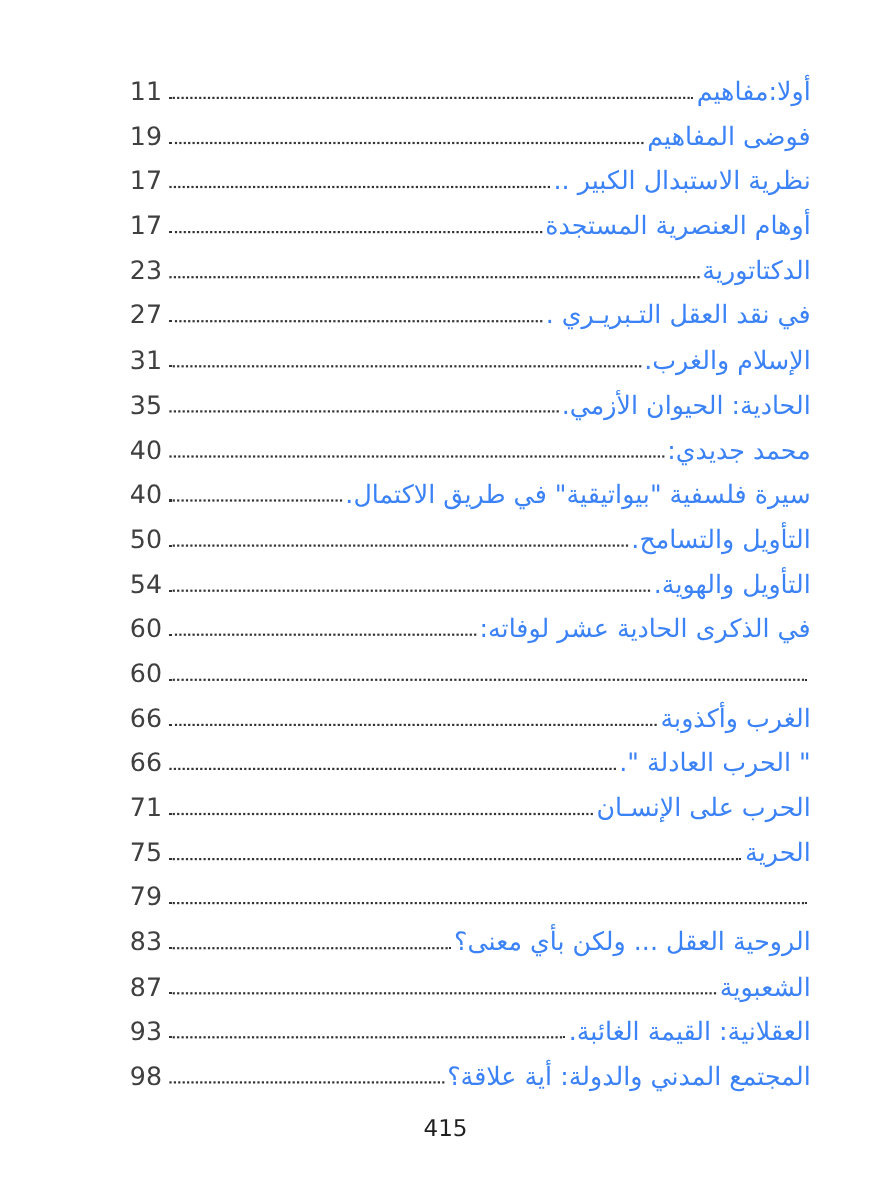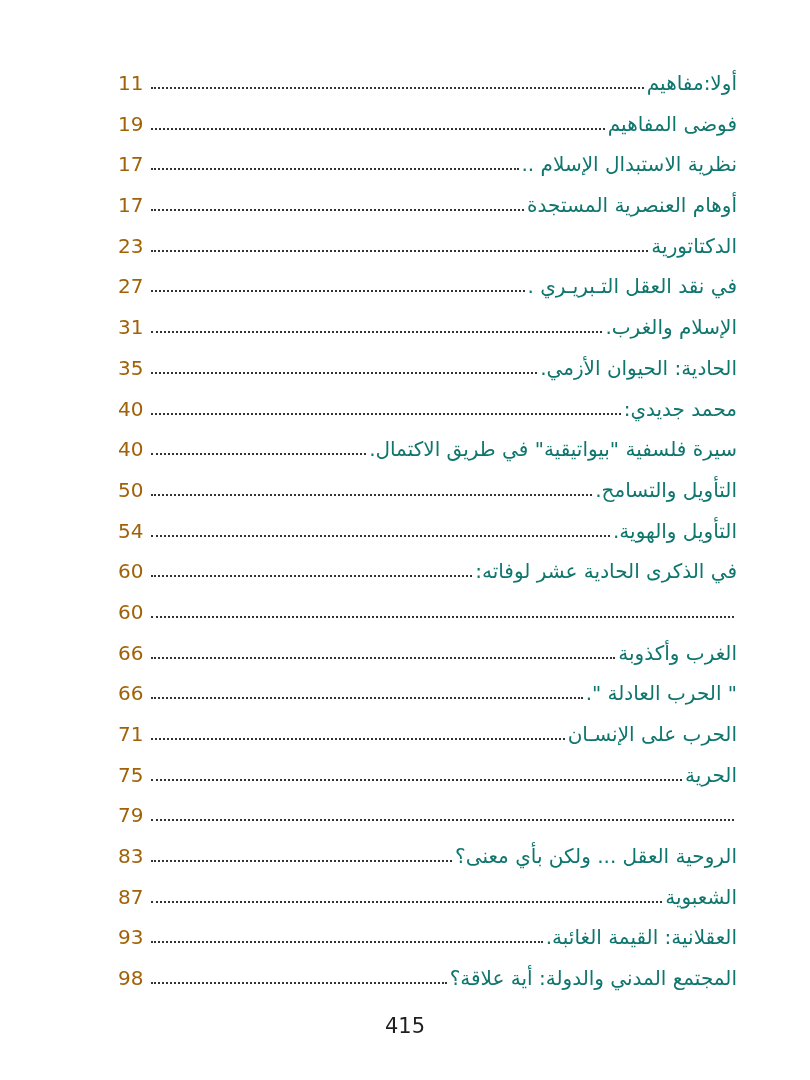--- a/index.html
+++ b/index.html
@@ -22,39 +22,39 @@
     left: 118px;
     right: 73px;
   }
   .toc-row {
     display: flex;
     direction: rtl;
     align-items: baseline;
     height: 40.7px;
   }
   .toc-title {
-    font-size: 20px;
+    font-size: 23px;
     line-height: 1;
     white-space: nowrap;
-    color: #0f766e;
+    color: #3b82f6;
   }
   .leader {
     flex: 1 1 auto;
     min-width: 8px;
     border-bottom: 2px dotted #333333;
     
     margin-right: 3px;
     margin-left: 7px;
     transform: translateY(-1px);
   }
   .toc-page {
-    font-size: 20px;
+    font-size: 23px;
     line-height: 1;
     direction: ltr;
-    color: #a16207;
+    color: #404040;
     min-width: 26px;
     text-align: left;
   }
   .folio {
     position: absolute;
     top: 1016px;
     left: 0;
     width: 810px;
     text-align: center;
     font-size: 21px;
@@ -74,21 +74,21 @@
         <span class="toc-page">11</span>
       </div>
 
     <div class="toc-row">
         <span class="toc-title">فوضى المفاهيم</span>
         <span class="leader"></span>
         <span class="toc-page">19</span>
       </div>
 
     <div class="toc-row">
-        <span class="toc-title">نظرية الاستبدال الإسلام ..</span>
+        <span class="toc-title">نظرية الاستبدال الكبير ..</span>
         <span class="leader"></span>
         <span class="toc-page">17</span>
       </div>
 
     <div class="toc-row">
         <span class="toc-title">أوهام العنصرية المستجدة</span>
         <span class="leader"></span>
         <span class="toc-page">17</span>
       </div>
 

